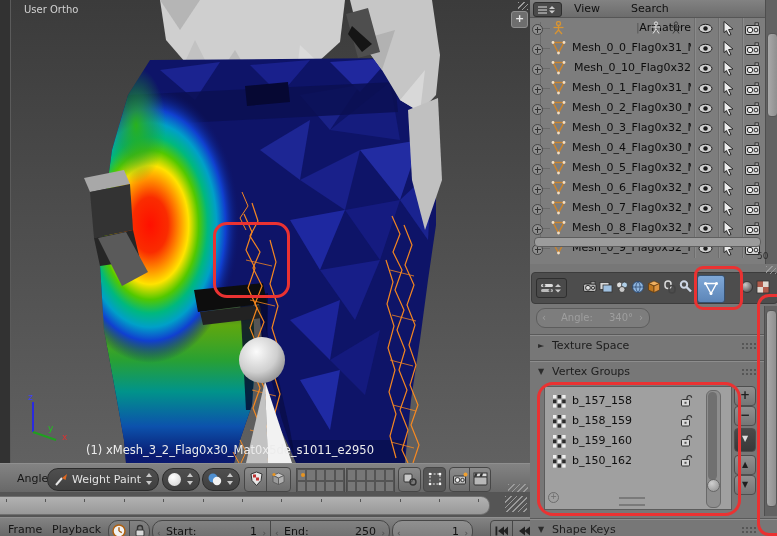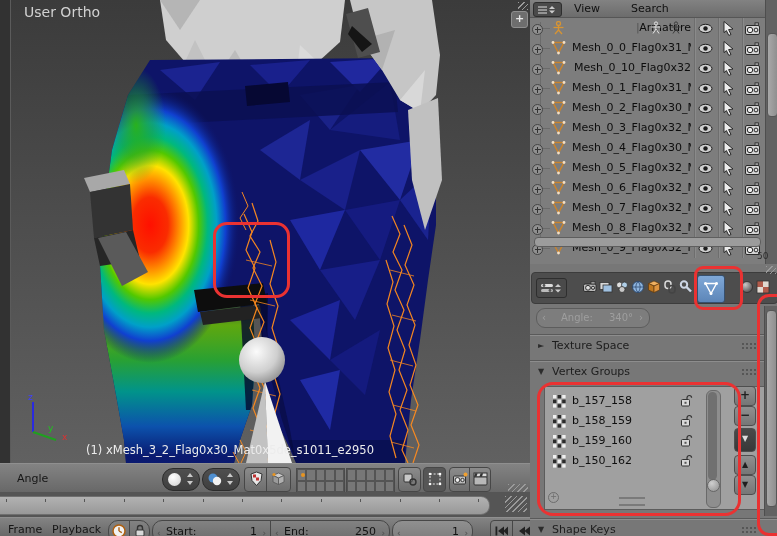--- a/index.html
+++ b/index.html
@@ -3,21 +3,21 @@
 <meta charset="utf-8">
 <style>
   html,body{margin:0;padding:0;background:#222;}
   #app{position:relative;width:777px;height:536px;overflow:hidden;background:#262626;
        font-family:"DejaVu Sans","Liberation Sans",sans-serif;font-size:11px;color:#1a1a1a;
        -webkit-font-smoothing:antialiased;}
   .abs{position:absolute;}
   
   #viewport{left:0;top:0;width:530px;height:463px;overflow:hidden;border-right:1px solid #1f1f1f;}
   #viewport svg{position:absolute;left:0;top:0;}
-  .vp-text{position:absolute;color:#d2d2d2;font-size:14px;}
+  .vp-text{position:absolute;color:#d2d2d2;font-size:10px;}
   #obj-info{color:#ececec;font-size:11.5px;white-space:nowrap;}
   #vp-plus{left:511px;top:11px;width:15px;height:15px;background:#6e6e6e;border:1px solid #8f8f8f;
      border-radius:3px;color:#e8e8e8;font-size:11px;line-height:13px;text-align:center;font-weight:bold;}
   .corner-grip{background:repeating-linear-gradient(135deg,#9a9a9a 0 1px,transparent 1px 4px);}
   
   .hdr{background:linear-gradient(#838383,#676767);border-top:1px solid #8f8f8f;border-bottom:1px solid #3a3a3a;}
   #view-header{left:0;top:463px;width:530px;height:29px;}
   .hlabel{position:absolute;top:8px;font-size:11px;color:#161616;}
   .pill{position:absolute;top:4px;height:21px;background:linear-gradient(#4f4f4f,#3f3f3f);
         border:1px solid #2c2c2c;border-radius:11px;color:#e2e2e2;}
@@ -80,21 +80,21 @@
   #tab-active{position:absolute;left:165px;top:2px;width:26px;height:26px;background:linear-gradient(#7fa8d8,#5d86b8);
      border:1px solid #37506e;border-radius:3px;}
   #angle-pill{position:absolute;left:6px;top:44px;width:112px;height:18px;background:#7d7d7d;border:1px solid #5d5d5d;
      border-radius:9px;color:#9e9e9e;font-size:10px;}
   .sect{position:absolute;left:0;width:247px;height:22px;border-top:1px solid #5a5a5a;box-shadow:inset 0 1px 0 #8d8d8d;}
   .sect .tri{position:absolute;left:8px;top:6px;font-size:8px;color:#2c2c2c;}
   .sect .stitle{position:absolute;left:22px;top:4px;font-size:11px;color:#1d1d1d;}
   .dots{position:absolute;right:20px;top:7px;width:16px;height:7px;
      background-image:radial-gradient(#565656 1px,transparent 1.1px);background-size:4px 4px;}
   #vg-list{position:absolute;left:14px;top:122px;width:186px;height:122px;background:#a0a0a0;
-     border:1px solid #5c5c5c;border-radius:0;padding-left:40px;}
+     border:1px solid #5c5c5c;border-radius:0;}
   .vg-row{position:relative;height:20px;}
   .vg-row.selected{background:#3f6ca8;}
   .vg-ic{position:absolute;left:6px;top:4px;}
   .vg-name{position:absolute;left:25px;top:3px;font-size:11px;color:#0e0e0e;}
   .vg-lock{position:absolute;left:133px;top:3px;}
   #vg-scroll-track{position:absolute;left:161px;top:3px;width:13px;height:116px;background:#8e8e8e;border-radius:6px;border:1px solid #6a6a6a;}
   #vg-scroll-thumb{position:absolute;left:1px;top:1px;width:9px;height:88px;background:#707070;border-radius:5px;}
   #vg-scroll-ball{position:absolute;left:0px;top:88px;width:11px;height:11px;border-radius:50%;background:radial-gradient(circle at 35% 30%,#cfcfcf,#8e8e8e);border:1px solid #666;}
   #vg-addcircle{position:absolute;left:3px;top:105px;width:9px;height:9px;border:1px solid #6d6d6d;border-radius:50%;color:#6d6d6d;font-size:8px;line-height:8px;text-align:center;}
   #vg-grip{position:absolute;left:74px;top:110px;width:26px;height:5px;border-top:2px solid #7a7a7a;border-bottom:2px solid #7a7a7a;}
@@ -253,20 +253,28 @@
 
     <div class="vp-text abs" style="left:24px;top:4px;">User Ortho</div>
     <div id="obj-info" class="abs" style="left:86px;top:443px;">(1) xMesh_3_2_Flag0x30_Mat0x5de_s1011_e2950</div>
     <div id="vp-plus" class="abs">+</div>
     <div class="corner-grip abs" style="left:518px;top:2px;width:10px;height:8px;"></div>
   </div>
 
   <div id="view-header" class="abs hdr">
     <span class="hlabel" style="left:17px;">Angle</span>
 
+    <div class="pill" style="left:47px;width:110px;">
+      <svg class="ic-svg abs" style="left:6px;top:4px;" width="14" height="14">
+        <line x1="2" y1="12" x2="8" y2="5" stroke="#e8e8e8" stroke-width="2"></line>
+        <polygon points="8,5 13,1 11.5,7" fill="#e06820"></polygon>
+      </svg>
+      <span class="ptext">Weight Paint</span>
+      <span class="stepper"></span>
+    </div>
 
     <div class="pill" style="left:162px;width:36px;">
       <span class="abs" style="left:5px;top:4px;width:13px;height:13px;border-radius:50%;background:radial-gradient(circle at 38% 32%,#fff,#cfcfcf);"></span>
       <span class="stepper"></span>
     </div>
 
     <div class="pill" style="left:202px;width:36px;">
       <svg class="ic-svg abs" style="left:4px;top:3px;" width="15" height="15">
         <circle cx="6" cy="6" r="4.5" fill="#4f8fd0"></circle>
           <circle cx="10" cy="9" r="4.2" fill="#f2f2f2"></circle>

